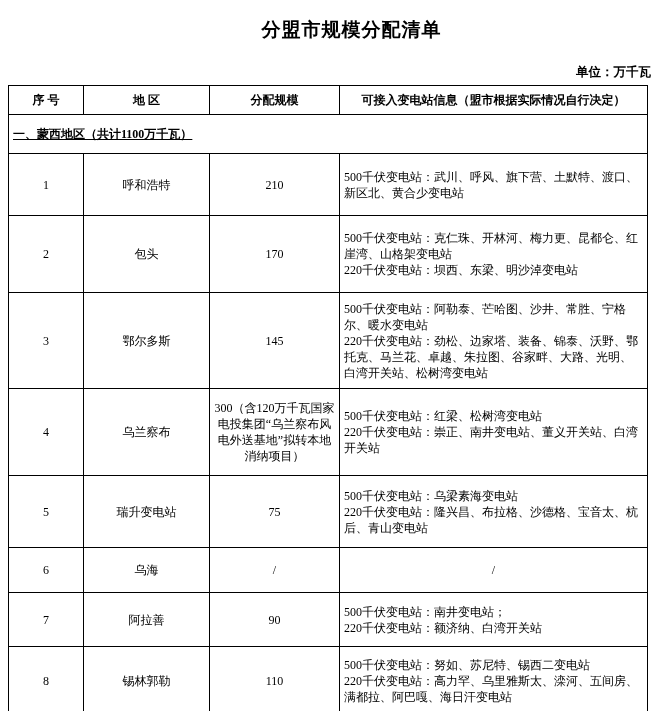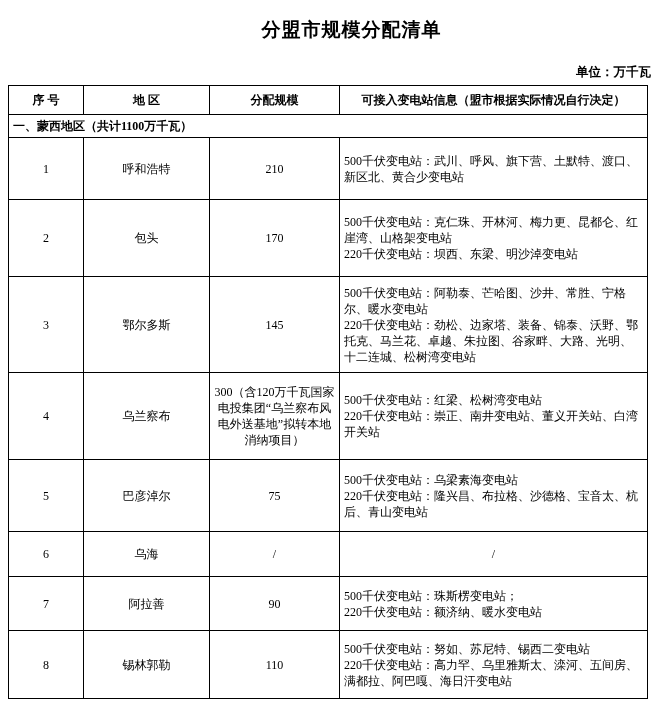--- a/index.html
+++ b/index.html
@@ -38,21 +38,21 @@
     border: 1px solid #000000;
     font-size: 12px;
     line-height: 16px;
     padding: 2px 4px;
     vertical-align: middle;
     overflow: hidden;
     word-break: break-all;
   }
   table.alloc thead tr { height: 29px; }
   table.alloc th { font-weight: bold; text-align: center; }
-  .section-row { height: 23px; }
+  .section-row { height: 39px; text-decoration: underline; }
   .section-row td {
     font-weight: bold;
     text-align: left;
     padding-left: 4px;
   }
   td.center { text-align: center; }
   td.info-cell { text-align: left; padding: 2px 5px; }
   .vlabel { font-weight: normal; }
   .subtotal-row { height: 20px; }
   .subtotal-row td { font-weight: bold; }
@@ -103,54 +103,54 @@
             <div><span class="vlabel">500千伏变电站：</span><span>克仁珠、开林河、梅力更、昆都仑、红崖湾、山格架变电站</span></div>
             <div><span class="vlabel">220千伏变电站：</span><span>坝西、东梁、明沙淖变电站</span></div>
           </td>
         </tr>
         <tr style="height: 96px;">
           <td class="center">3</td>
           <td class="center">鄂尔多斯</td>
           <td class="center">145</td>
           <td class="info-cell">
             <div><span class="vlabel">500千伏变电站：</span><span>阿勒泰、芒哈图、沙井、常胜、宁格尔、暖水变电站</span></div>
-            <div><span class="vlabel">220千伏变电站：</span><span>劲松、边家塔、装备、锦泰、沃野、鄂托克、马兰花、卓越、朱拉图、谷家畔、大路、光明、十二连城、松树湾变电站</span></div>
+            <div><span class="vlabel">220千伏变电站：</span><span>劲松、边家塔、装备、锦泰、沃野、鄂托克、马兰花、卓越、朱拉图、谷家畔、大路、光明、白湾开关站、松树湾变电站</span></div>
           </td>
         </tr>
         <tr style="height: 87px;">
           <td class="center">4</td>
           <td class="center">乌兰察布</td>
           <td class="center">300（含120万千瓦国家电投集团“乌兰察布风电外送基地”拟转本地消纳项目）</td>
           <td class="info-cell">
             <div><span class="vlabel">500千伏变电站：</span><span>红梁、松树湾变电站</span></div>
             <div><span class="vlabel">220千伏变电站：</span><span>崇正、南井变电站、董义开关站、白湾开关站</span></div>
           </td>
         </tr>
         <tr style="height: 72px;">
           <td class="center">5</td>
-          <td class="center">巴彦淖尔</td>
+          <td class="center">瑞升变电站</td>
           <td class="center">75</td>
           <td class="info-cell">
             <div><span class="vlabel">500千伏变电站：</span><span>乌梁素海变电站</span></div>
             <div><span class="vlabel">220千伏变电站：</span><span>隆兴昌、布拉格、沙德格、宝音太、杭后、青山变电站</span></div>
           </td>
         </tr>
         <tr style="height: 45px;">
           <td class="center">6</td>
           <td class="center">乌海</td>
           <td class="center">/</td>
           <td class="center">/</td>
         </tr>
         <tr style="height: 54px;">
           <td class="center">7</td>
           <td class="center">阿拉善</td>
           <td class="center">90</td>
           <td class="info-cell">
-            <div><span class="vlabel">500千伏变电站：</span><span>珠斯楞变电站；</span></div>
-            <div><span class="vlabel">220千伏变电站：</span><span>额济纳、暖水变电站</span></div>
+            <div><span class="vlabel">500千伏变电站：</span><span>南井变电站；</span></div>
+            <div><span class="vlabel">220千伏变电站：</span><span>额济纳、白湾开关站</span></div>
           </td>
         </tr>
         <tr style="height: 68px;">
           <td class="center">8</td>
           <td class="center">锡林郭勒</td>
           <td class="center">110</td>
           <td class="info-cell">
             <div><span class="vlabel">500千伏变电站：</span><span>努如、苏尼特、锡西二变电站</span></div>
             <div><span class="vlabel">220千伏变电站：</span><span>高力罕、乌里雅斯太、滦河、五间房、满都拉、阿巴嘎、海日汗变电站</span></div>
           </td>

